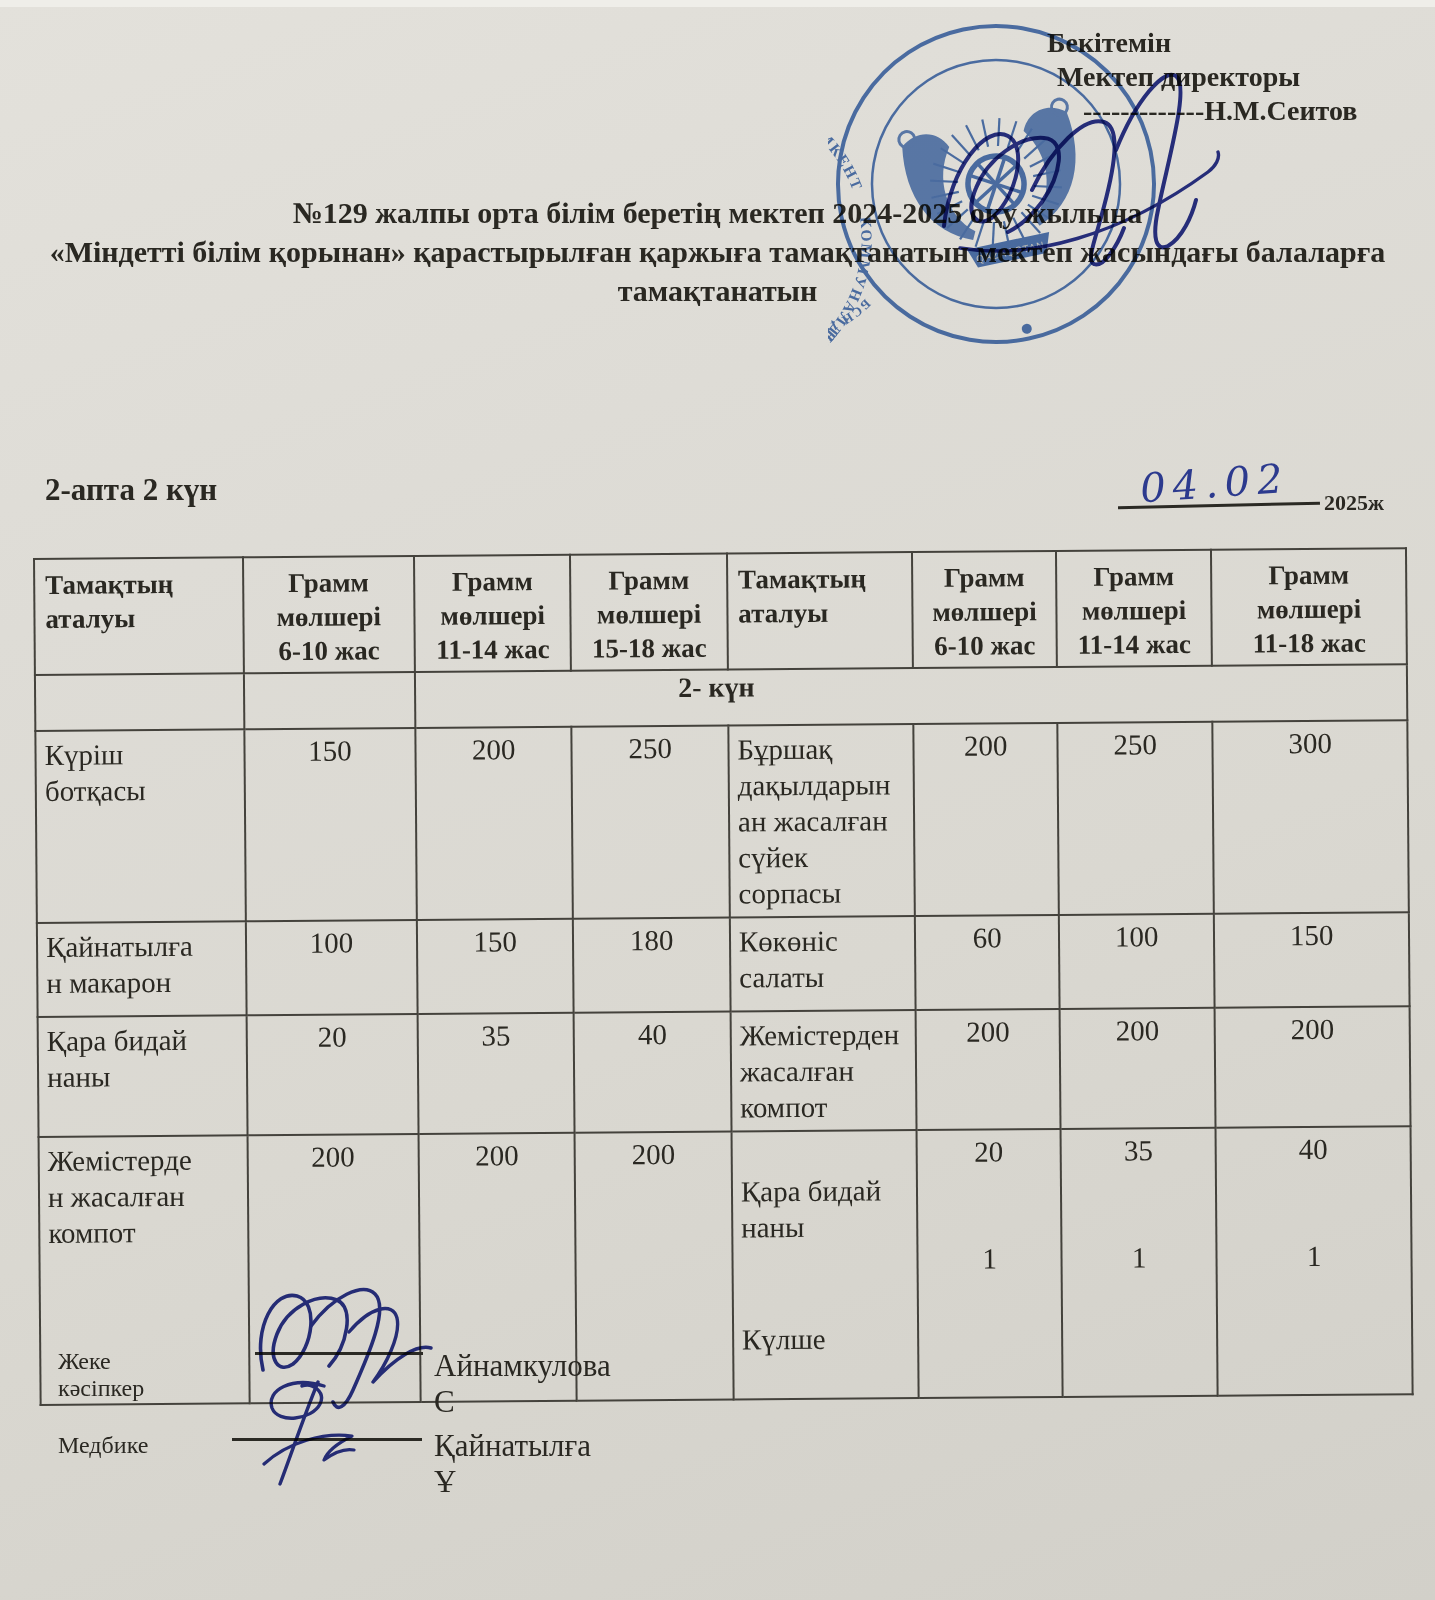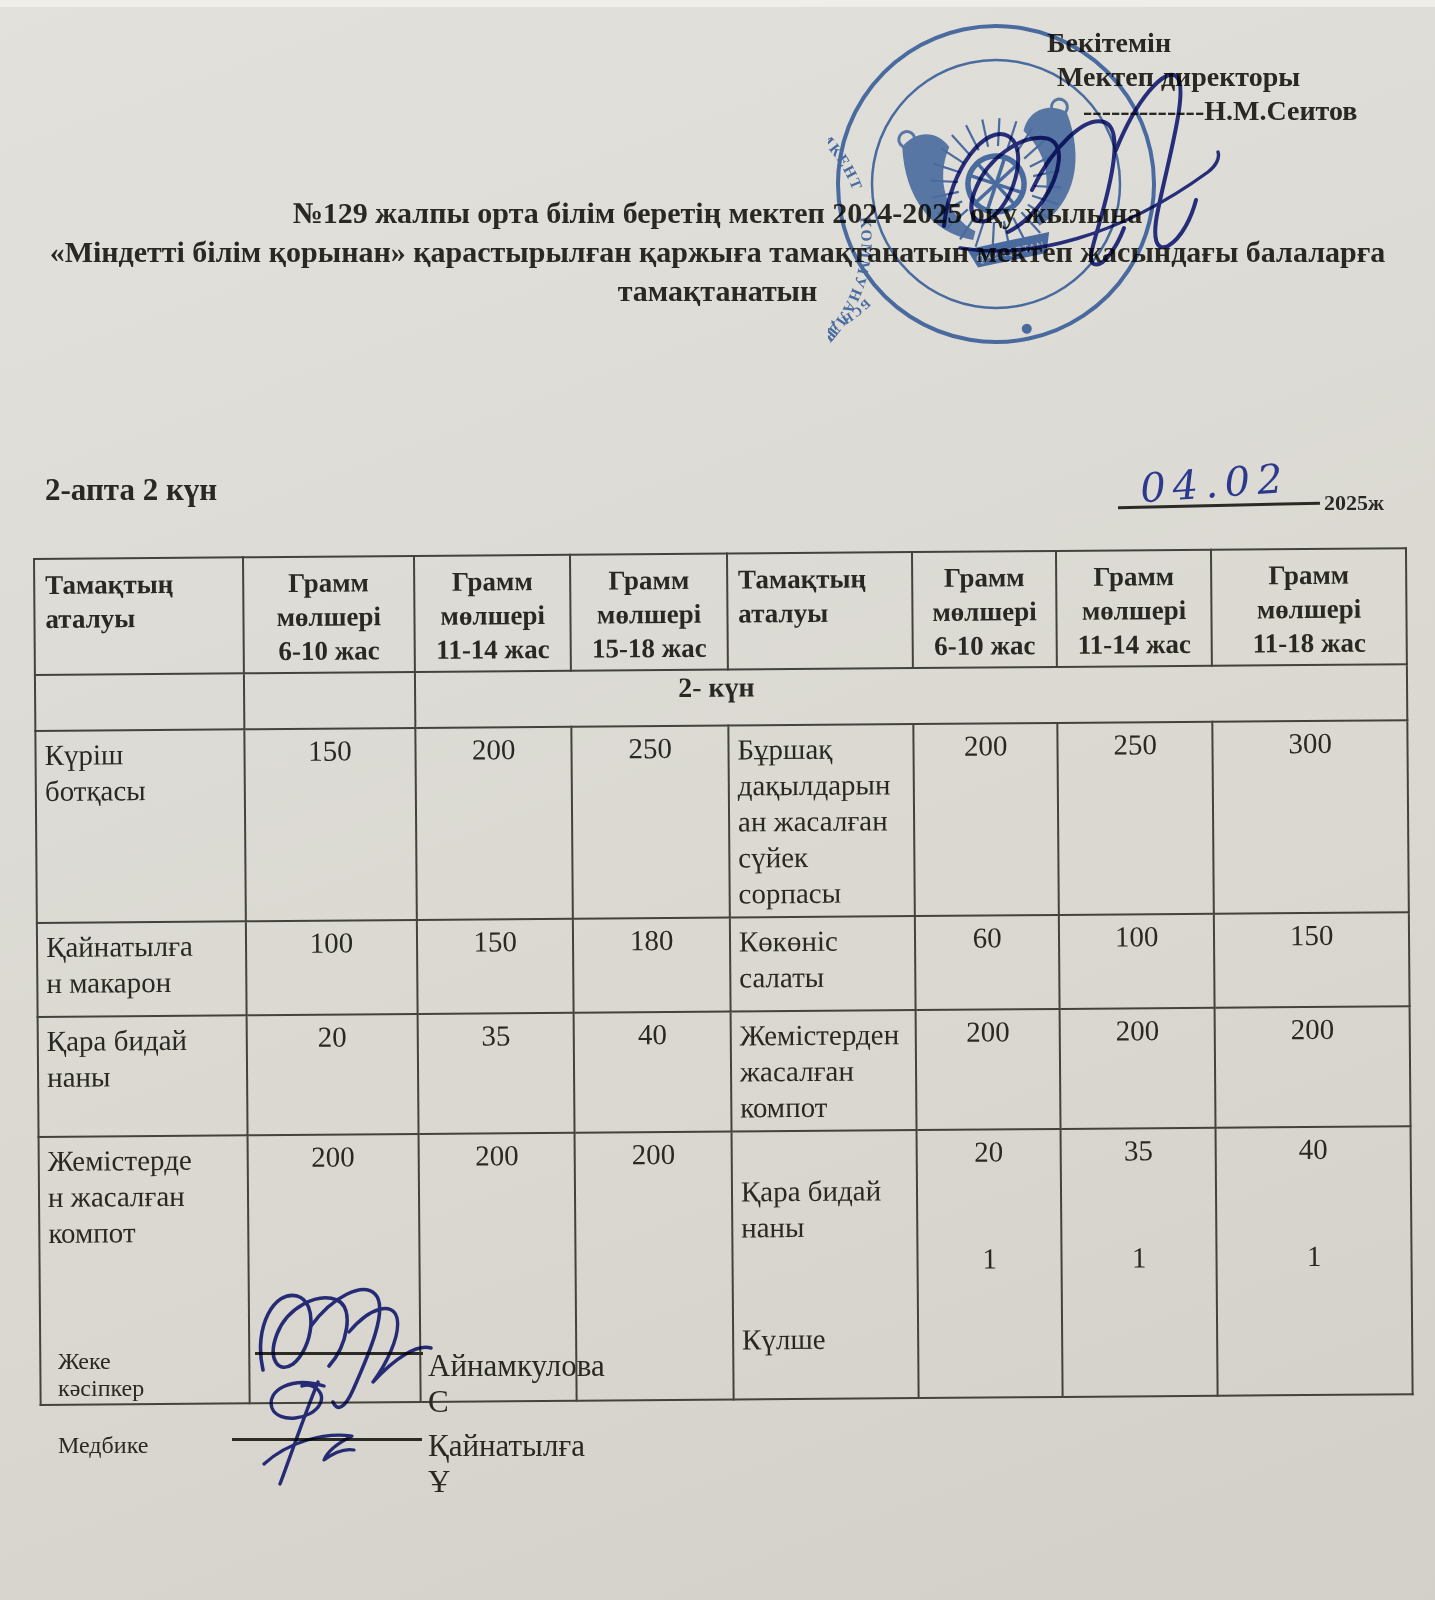--- a/index.html
+++ b/index.html
@@ -49,21 +49,21 @@
   .day-cell{vertical-align:bottom;padding-left:262px;padding-bottom:2px;font-weight:bold;font-size:28px;}
   .name-cell{font-size:29px;line-height:36px;white-space:pre-line;padding:5px 8px;text-align:left;}
   .val-cell{font-size:29px;text-align:center;padding-top:5px;}
   .gap-name{margin-top:40px;}
   .gap-val{margin-top:74px;}
 
   
   .sig-block{position:absolute;left:0;top:0;}
   .sig-label{position:absolute;font-size:24px;}
   .sig-line{position:absolute;border-bottom:3px solid #2b2a24;}
-  .sig-name{position:absolute;font-size:31px;}
+  .sig-name{position:absolute;font-size:31px;margin-left:6px;}
 
   
   .stamp-svg{position:absolute;left:828px;top:16px;mix-blend-mode:multiply;opacity:.88;}
   .ink{position:absolute;mix-blend-mode:multiply;}
   .ink path{fill:none;stroke:#2b3490;stroke-linecap:round;stroke-linejoin:round;}
 </style>
 </head>
 <body>
 
 <div class="paper">

